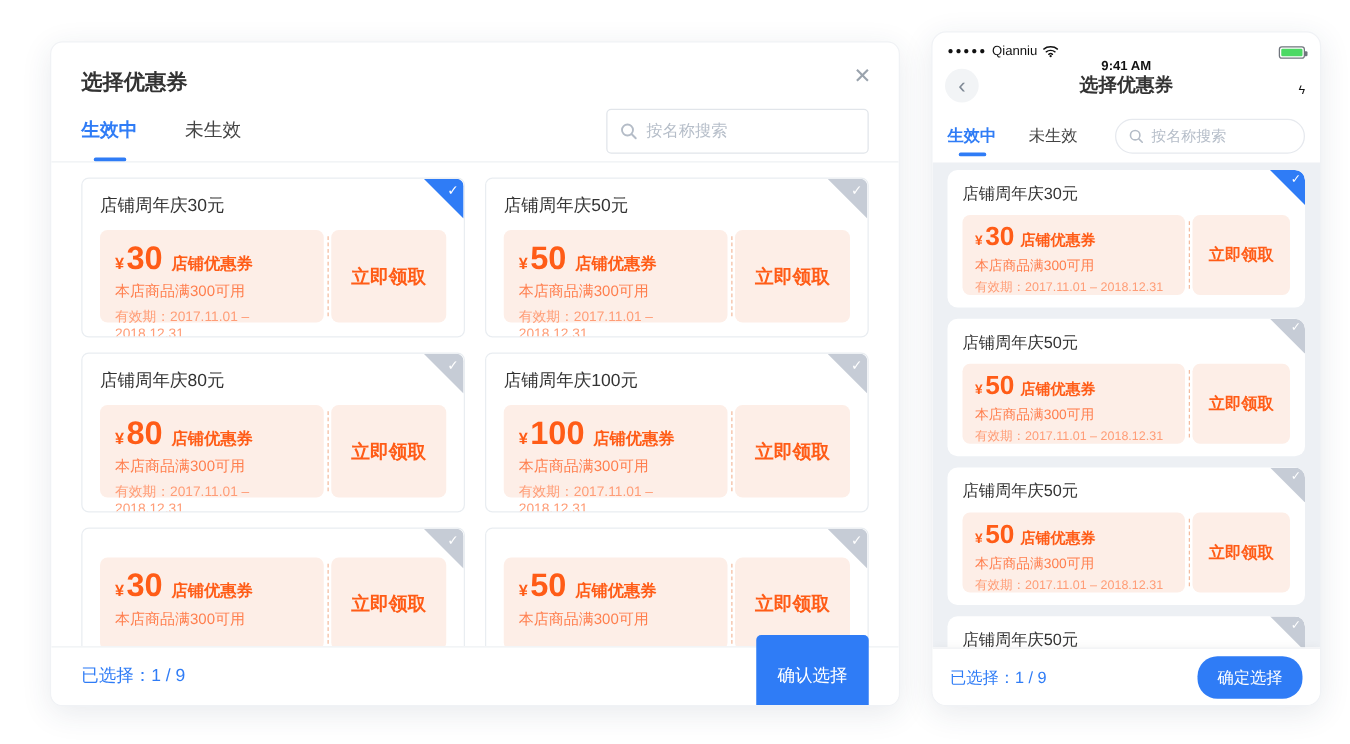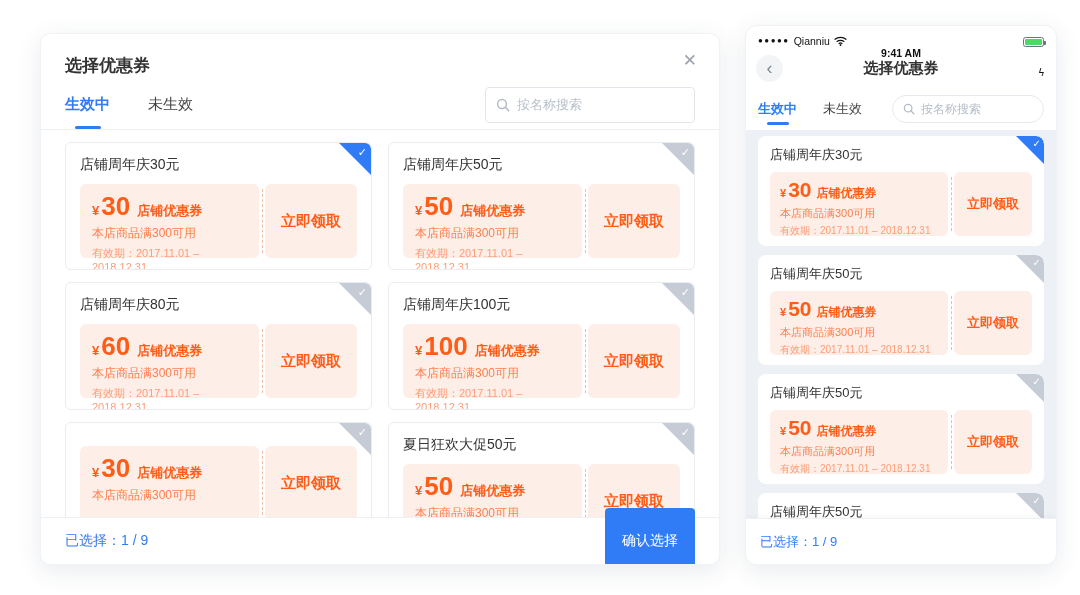--- a/index.html
+++ b/index.html
@@ -184,21 +184,21 @@
     </div>
 
     <div class="card">
       <div class="corner"></div>
         <span class="chk">✓</span>
       <div class="card-title">店铺周年庆80元</div>
       <div class="ticket">
         <div class="stub">
           <div class="amt-row">
             <span class="cur">¥</span>
-            <span class="amt">60</span>
+            <span class="amt">80</span>
             <span class="typ">店铺优惠券</span>
           </div>
           <div class="cond">本店商品满300可用</div>
           <div class="valid">有效期：2017.11.01 – 2018.12.31</div>
         </div>
         <div class="act">立即领取</div>
         <i class="notch nt"></i>
           <i class="notch nb"></i>
       </div>
     </div>
@@ -237,21 +237,20 @@
 
         </div>
         <div class="act">立即领取</div>
         <i class="notch nt"></i>
       </div>
     </div>
 
     <div class="card">
       <div class="corner"></div>
         <span class="chk">✓</span>
-      <div class="card-title">夏日狂欢大促50元</div>
       <div class="ticket">
         <div class="stub">
           <div class="amt-row">
             <span class="cur">¥</span>
             <span class="amt">50</span>
             <span class="typ">店铺优惠券</span>
           </div>
           <div class="cond">本店商品满300可用</div>
 
         </div>
@@ -379,14 +378,15 @@
       <div class="corner"></div>
         <span class="chk">✓</span>
       <div class="card-title">店铺周年庆50元</div>
 
     </div>
 
   </div>
 
   <div class="phone-footer">
     <span class="sel-count">已选择：1 / 9</span>
+    <button class="pill-btn">确定选择</button>
   </div>
 </div>
 
 </body></html>

